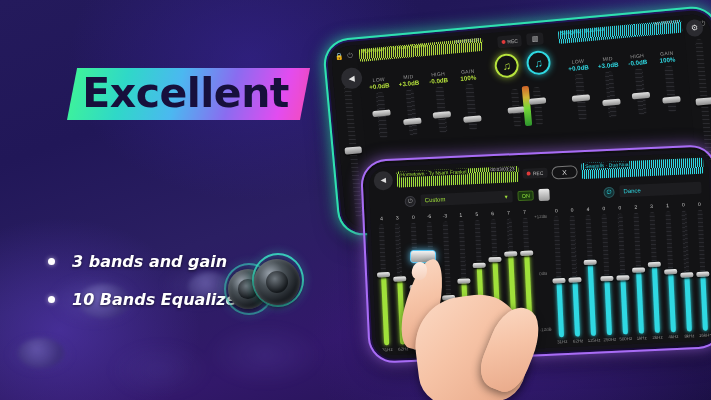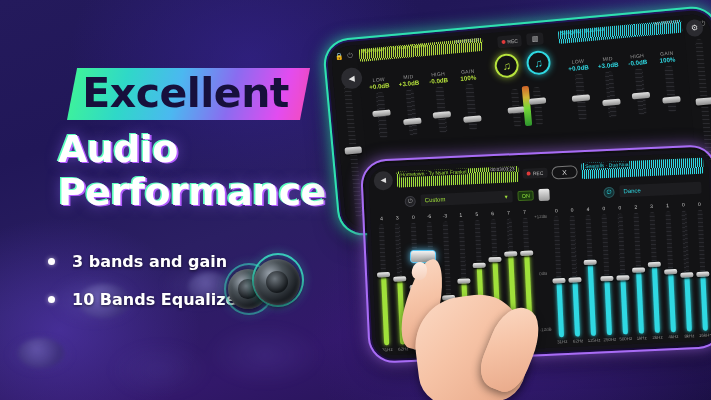--- a/index.html
+++ b/index.html
@@ -48,21 +48,21 @@
     position:absolute; left:58px; top:128px; width:300px;
     font-family:"DejaVu Sans", sans-serif;
     font-size:38px; font-weight:bold; line-height:1.13;
     color:#ffffff; letter-spacing:-.6px;
     text-shadow:
       -1.6px -1.2px 0 #5fffc0,
       1.8px 1.4px 0 #b45cff,
       0 0 14px rgba(150,110,255,.55);
   }
 
-  .bullets{ position:absolute; left:48px; top:252px; }
+  .bullets{ position:absolute; left:48px; top:252px;font-style:italic; }
   .bullet{ display:flex; align-items:center; margin-bottom:19px; }
   .bullet .dot{
     width:7px; height:7px; border-radius:50%; background:#fff;
     margin-right:17px; flex:none; box-shadow:0 0 5px rgba(255,255,255,.6);
   }
   .bullet .txt{
     font-family:"DejaVu Sans", sans-serif;
     font-size:16px; font-weight:bold; color:#fff;
     text-shadow:0 1px 3px rgba(0,0,0,.6);
   }
@@ -178,24 +178,20 @@
   <div class="knob" style="left:188px;top:272px;width:44px;height:30px;background:radial-gradient(circle at 40% 35%,#8a84c8,#39336c 70%);"></div>
   <div class="knob" style="left:18px;top:338px;width:46px;height:30px;background:radial-gradient(circle at 40% 35%,#7d77bb,#332d63 70%);"></div>
 </div>
 
 <div id="copy">
 
   <div class="excellent-wrap">
     <span>Excellent</span>
   </div>
 
-  <div class="headline">
-    <div>Audio</div>
-    <div>Performance</div>
-  </div>
 
   <div class="bullets">
     <div class="bullet">
       <span class="dot"></span>
       <span class="txt">3 bands and gain</span>
     </div>
     <div class="bullet">
       <span class="dot"></span>
       <span class="txt">10 Bands Equalizer</span>
     </div>

